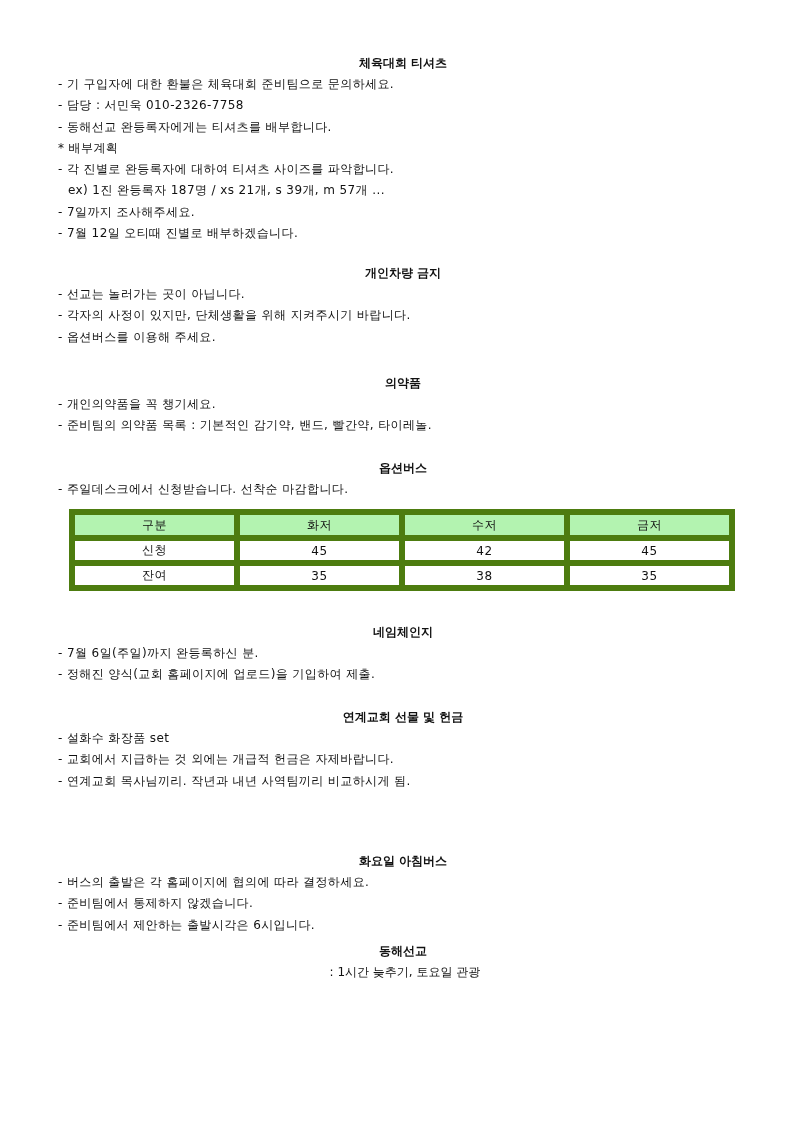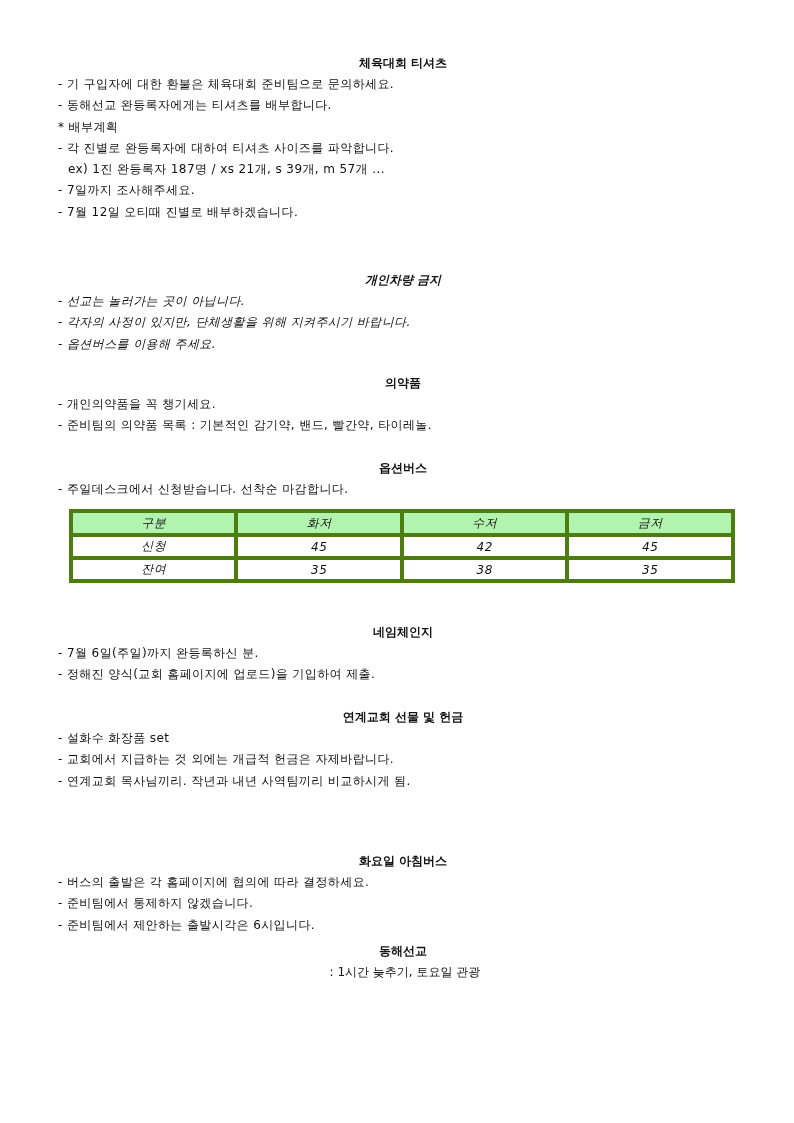--- a/index.html
+++ b/index.html
@@ -19,47 +19,47 @@
       display: inline-block; width: 7px; height: 12px; background: #111; margin-right: 11px; margin-left: 2px;
     }
     .line { height: 21.3px; line-height: 21.3px; white-space: nowrap; letter-spacing: 0.4px; }
     .line.indent { padding-left: 10px; }
     .heading .plain { font-weight: normal; }
     table.bus {
       position: absolute; left: 69px; top: 509px; width: 666px;
       border-collapse: collapse; font-size: 12px;
     }
     table.bus th, table.bus td {
-      border: 4px solid #4d7c0f; height: 19px; padding: 0; text-align: center; font-weight: normal;
+      border: 6px solid #4d7c0f; height: 19px; padding: 0; text-align: center; font-weight: normal;
       letter-spacing: 0.5px;
-      font-style: italic;
     }
     table.bus thead th { background: #b3f3b0; height: 20px; }
     table.bus { border: 2px solid #111; border-bottom-width: 3px; }
   </style>
 </head>
 <body>
 
 <div class="page">
 
   <div class="section" style="top:53px;">
     <div class="heading">
       <span class="sq"></span>
       <span>체육대회 티셔츠</span>
     </div>
     <div class="line">- 기 구입자에 대한 환불은 체육대회 준비팀으로 문의하세요.</div>
+    <div class="line">- 담당 : 서민욱 010-2326-7758</div>
     <div class="line">- 동해선교 완등록자에게는 티셔츠를 배부합니다.</div>
     <div class="line">* 배부계획</div>
     <div class="line">- 각 진별로 완등록자에 대하여 티셔츠 사이즈를 파악합니다.</div>
     <div class="line indent">ex) 1진 완등록자 187명 / xs 21개, s 39개, m 57개 ...</div>
     <div class="line">- 7일까지 조사해주세요.</div>
     <div class="line">- 7월 12일 오티때 진별로 배부하겠습니다.</div>
   </div>
 
-  <div class="section" style="top:270px;font-style:italic;">
+  <div class="section" style="top:263px;">
     <div class="heading">
       <span class="sq"></span>
       <span>개인차량 금지</span>
     </div>
     <div class="line">- 선교는 놀러가는 곳이 아닙니다.</div>
     <div class="line">- 각자의 사정이 있지만, 단체생활을 위해 지켜주시기 바랍니다.</div>
     <div class="line">- 옵션버스를 이용해 주세요.</div>
   </div>
 
   <div class="section" style="top:373px;">

